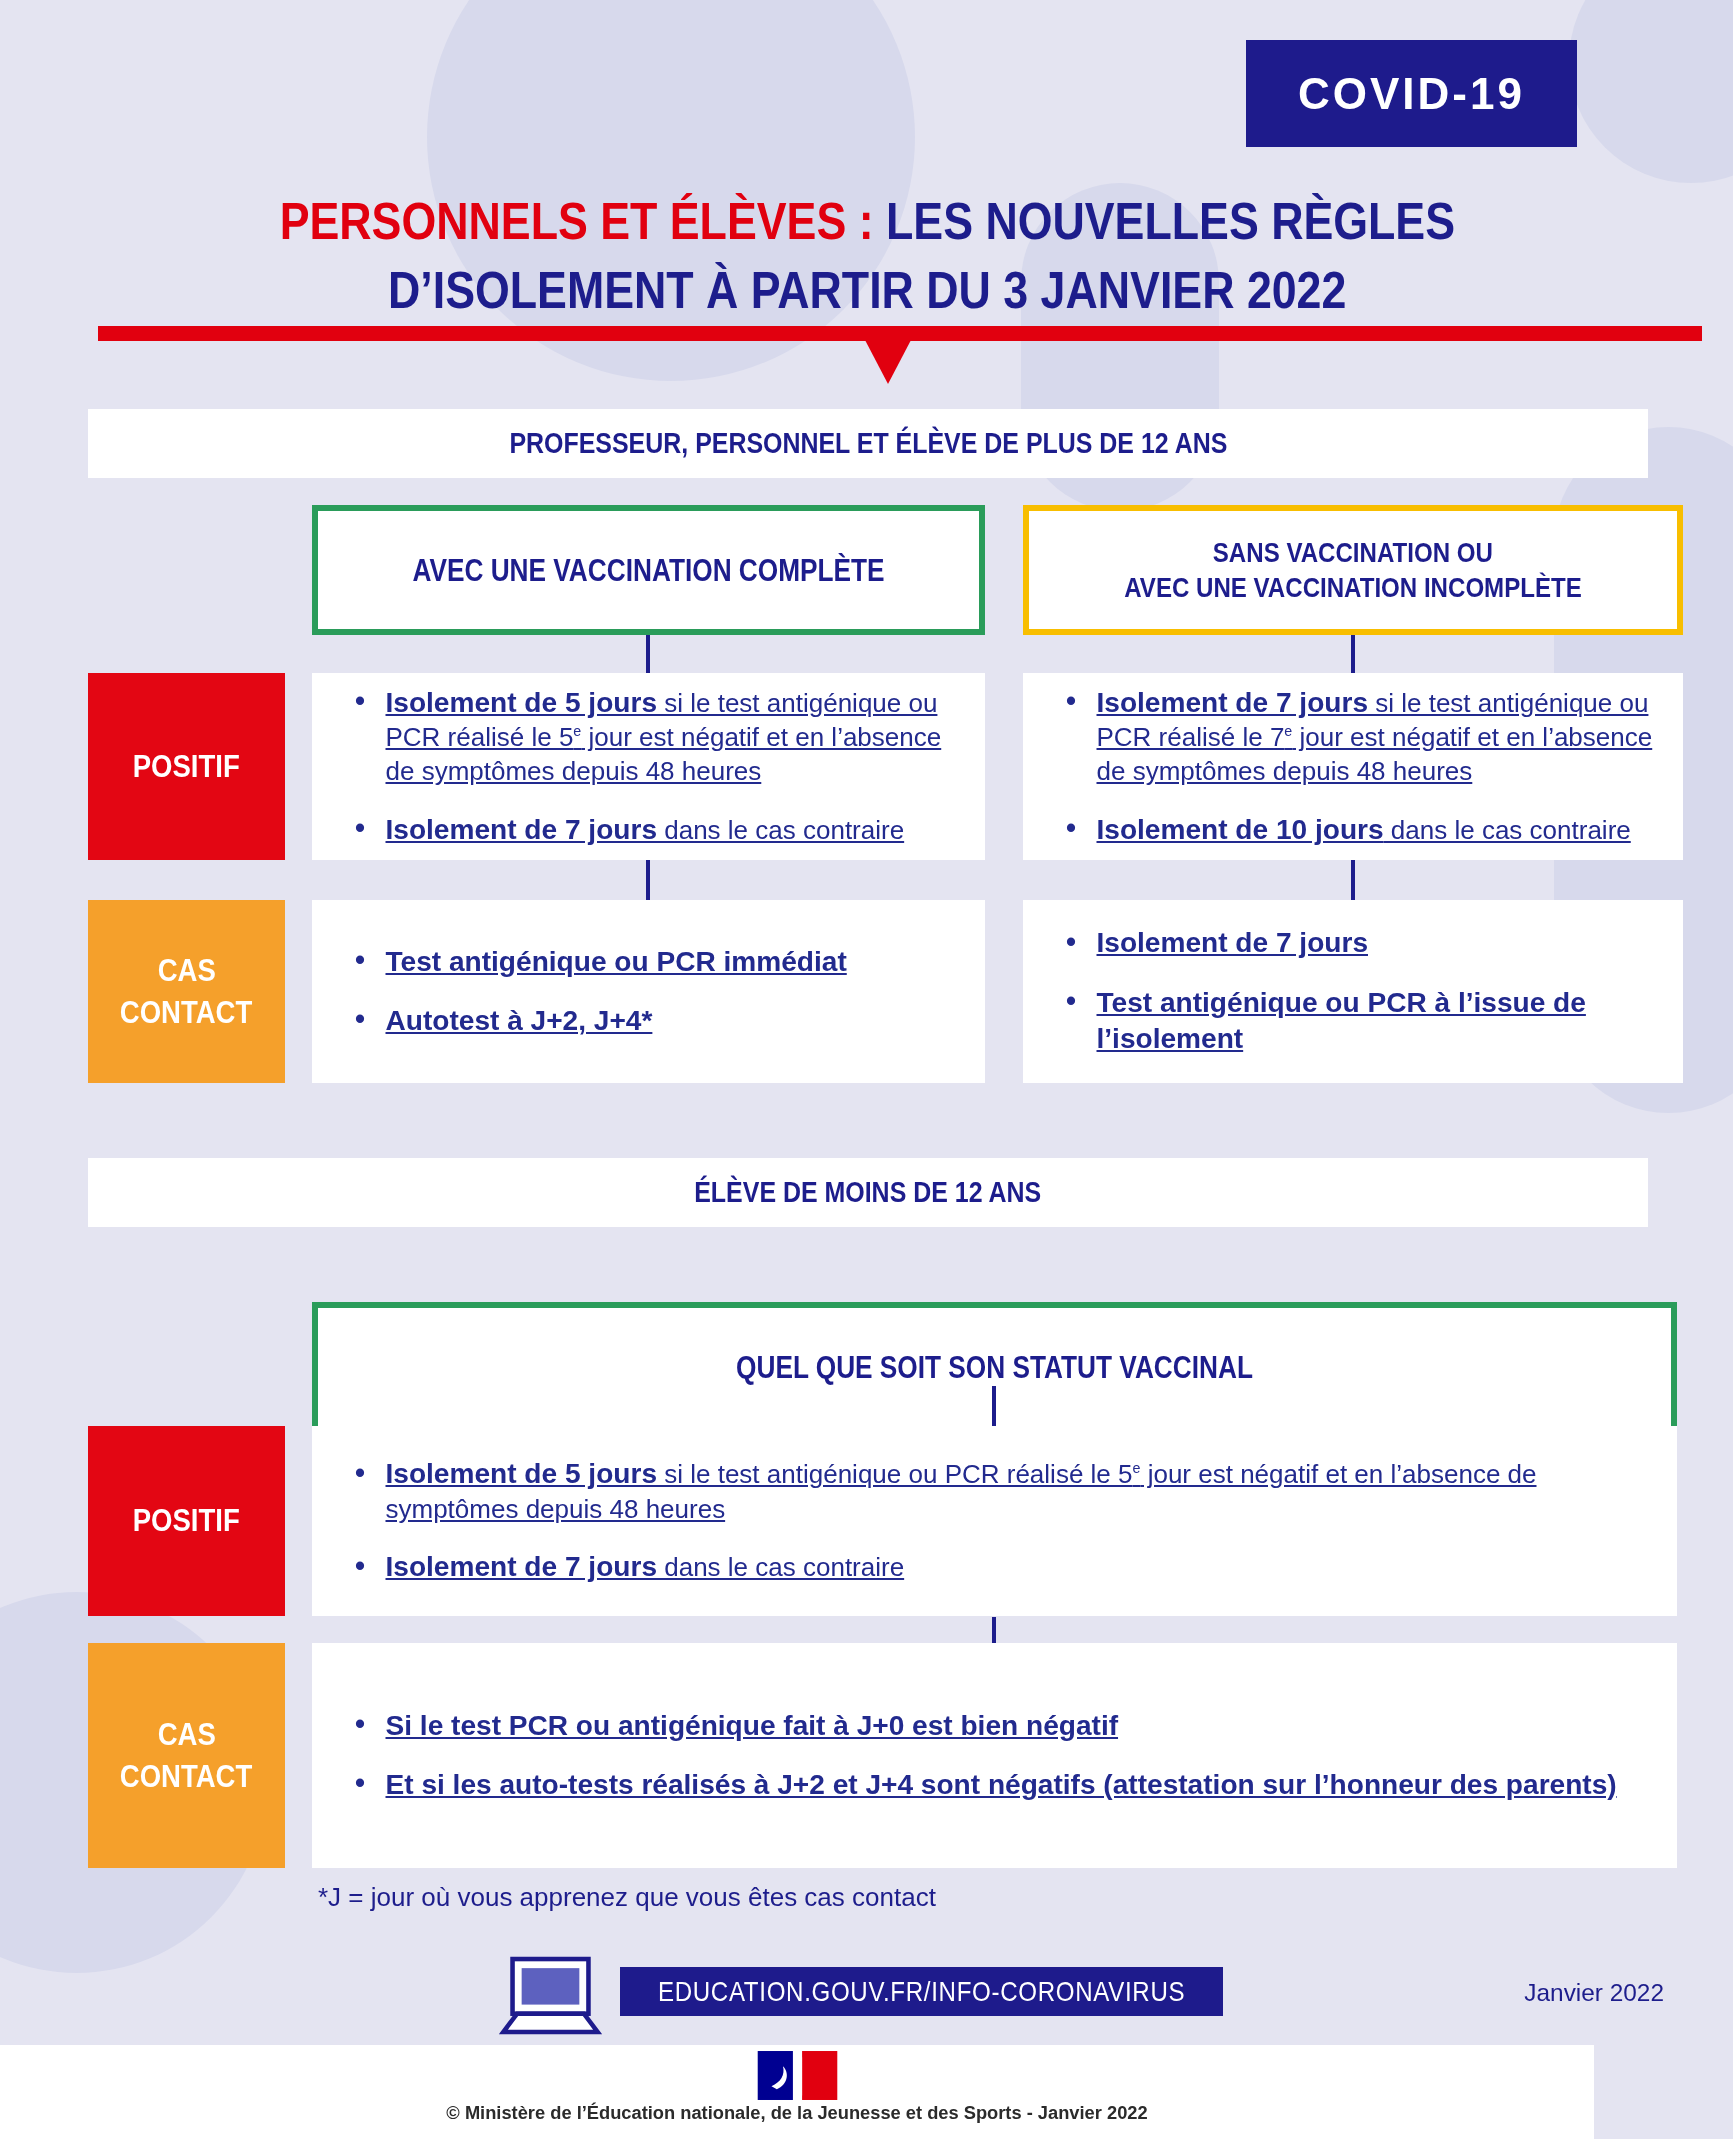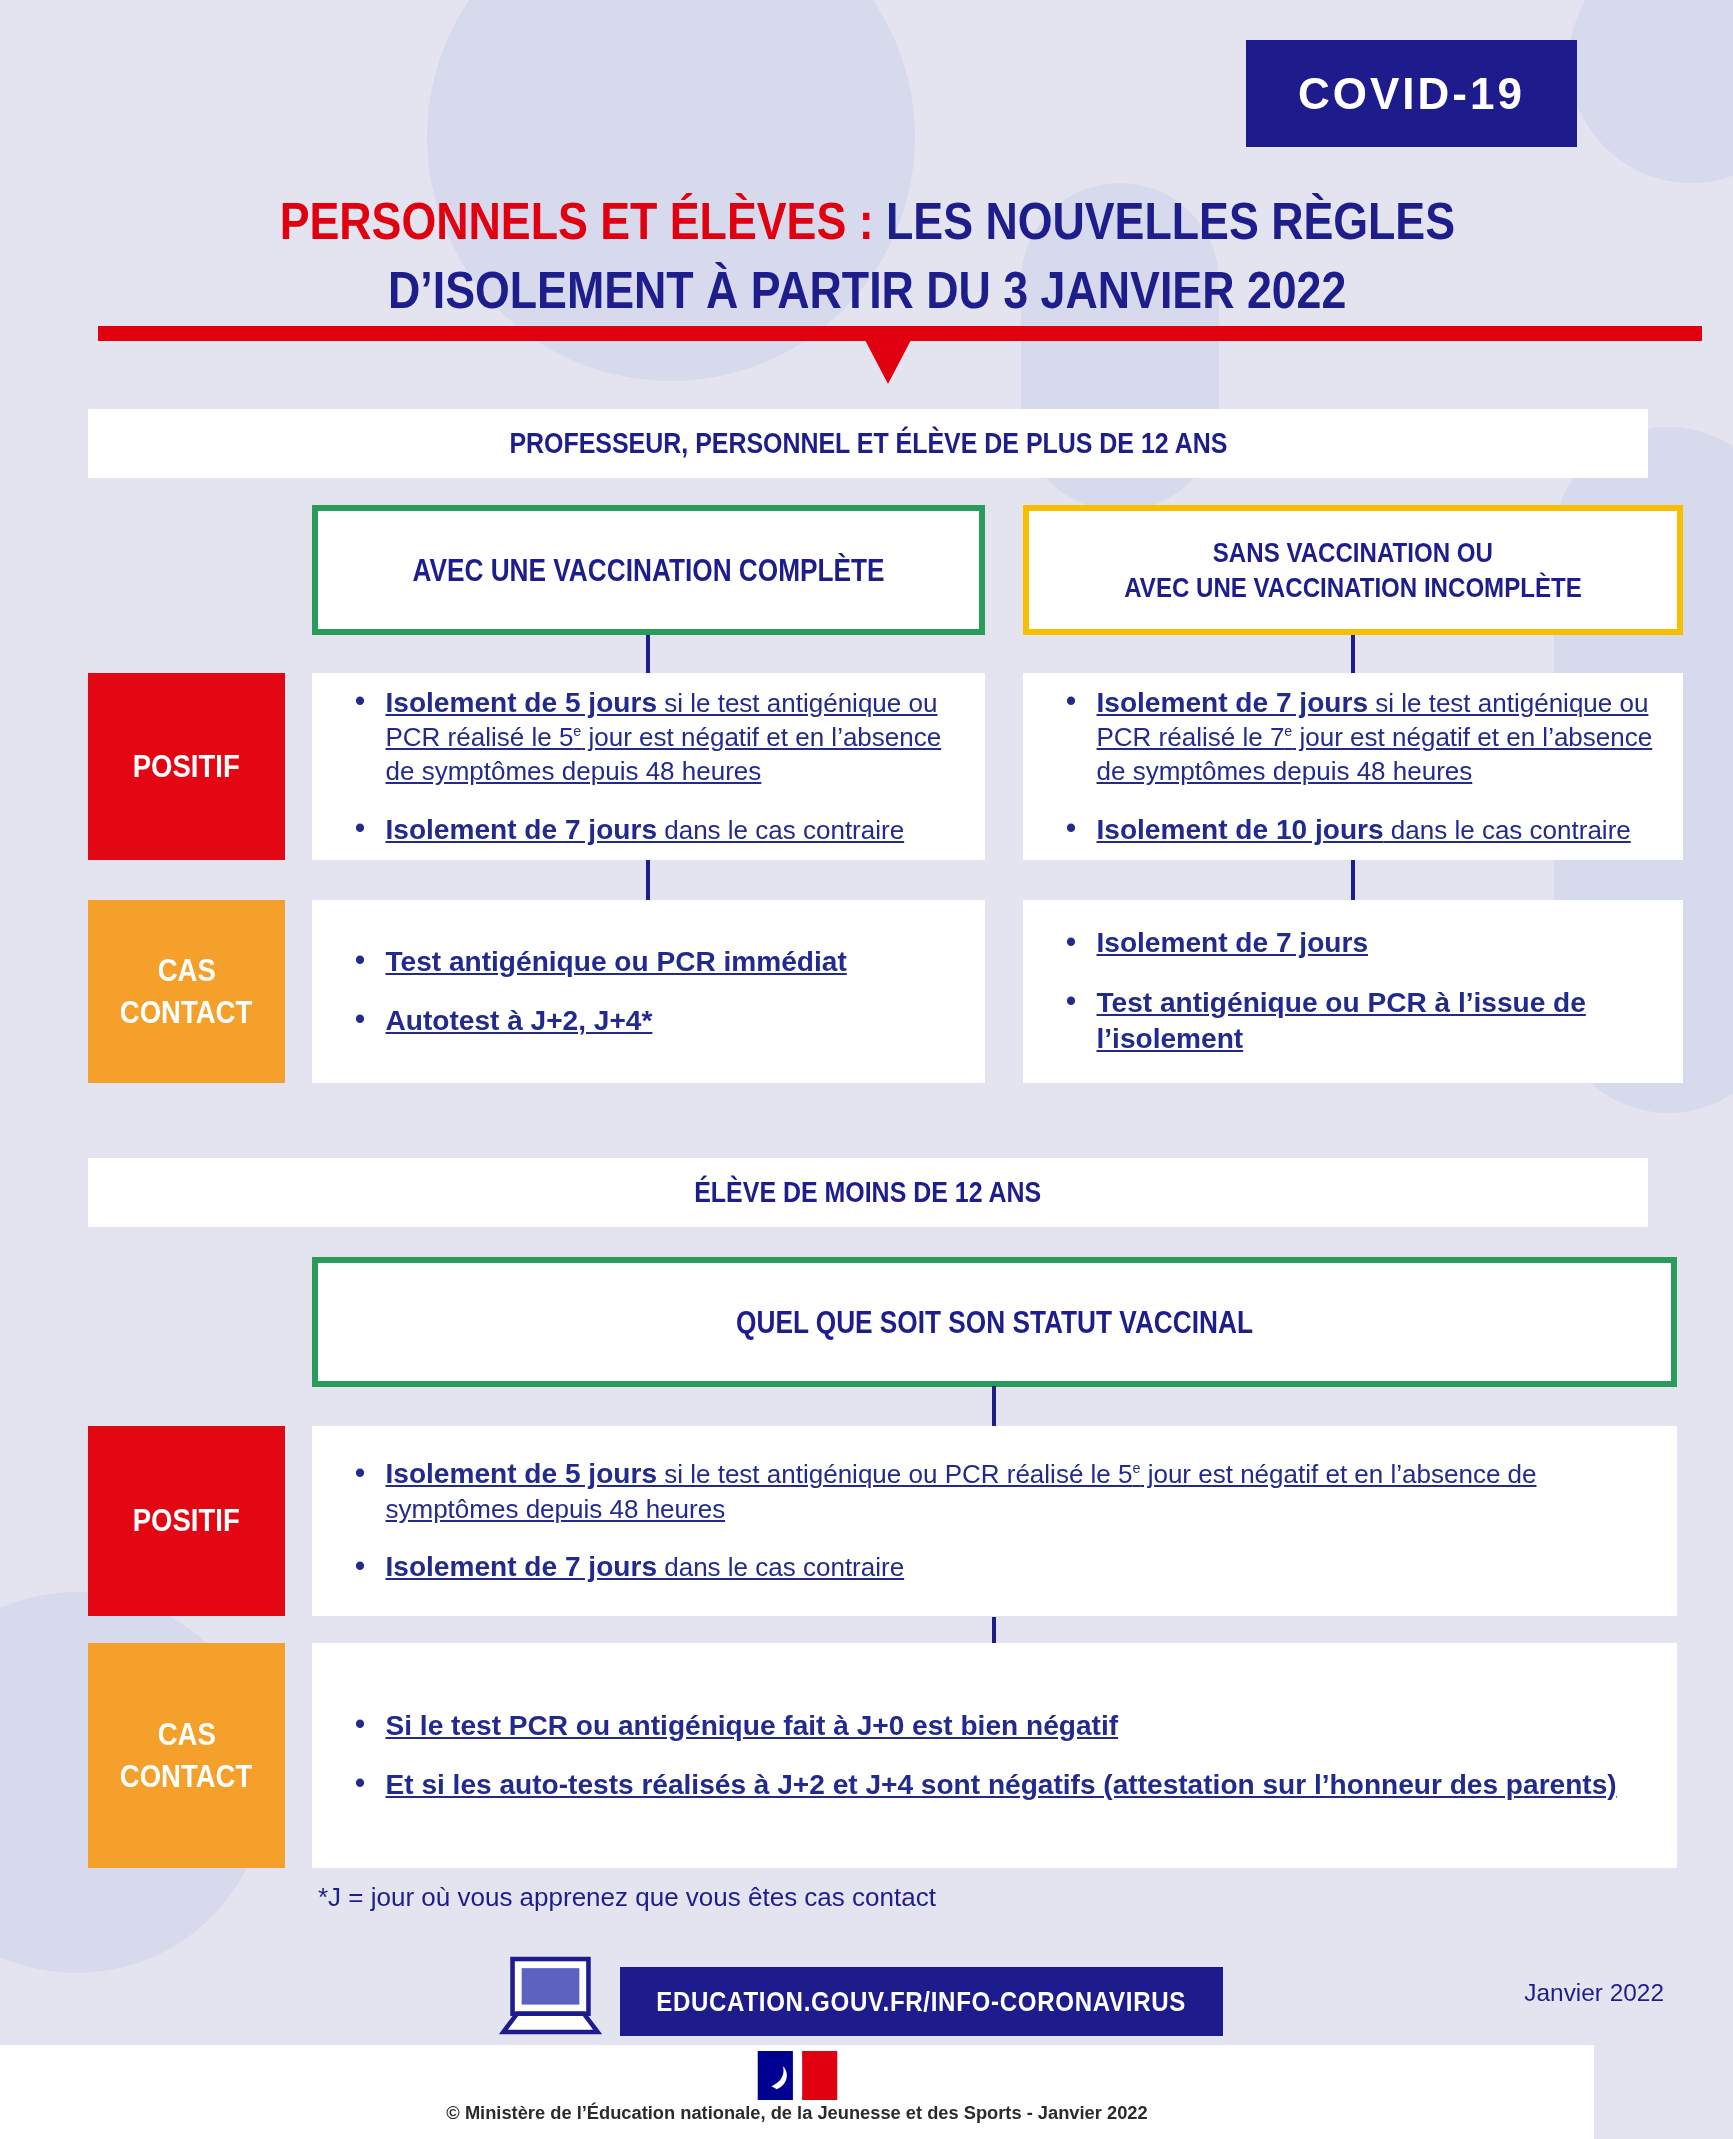--- a/index.html
+++ b/index.html
@@ -59,23 +59,23 @@
   .b{font-weight:800;font-size:1.08em;}
   sup{font-size:0.55em;vertical-align:super;}
   .intro{margin:4.6px 0 3px 0;}
 
   .vline{position:absolute;width:3.8px;background:#1d1d8c;z-index:2;}
 
   .footnote{position:absolute;left:318px;top:1882px;color:#1d1d8c;font-size:26px;z-index:2;}
 
   .laptop{position:absolute;left:494px;top:1956px;width:113px;height:82px;z-index:2;}
   .site-banner{
-    position:absolute;left:620px;top:1967px;width:603px;height:69px;background:#1e1b8c;
+    position:absolute;left:620px;top:1967px;width:603px;height:49px;background:#1e1b8c;
     color:#fff;display:flex;align-items:center;justify-content:center;
-    font-size:28px;font-weight:700;letter-spacing:0.8px;z-index:2;
+    font-size:28px;font-weight:400;letter-spacing:0.8px;z-index:2;
   }
   .date{position:absolute;right:70px;top:1979px;color:#1d1d8c;font-size:24.4px;z-index:2;}
 
   .bottom-band{position:absolute;left:0;top:2045px;width:1594px;height:94px;background:#fff;z-index:2;text-align:center;}
   .gov-logo{display:block;margin:6.1px auto 1.5px auto;width:101px;height:49px;}
   .copyright{color:#2b2b2b;font-size:18.3px;font-weight:600;}
 </style>
 </head>
 <body>
 
@@ -135,21 +135,21 @@
 </div>
 <div class="content" style="left:1023px;top:900px;width:660px;height:183px;">
   <div class="bullet"><span class="b">Isolement de 7 jours</span></div>
   <div class="bullet"><span class="b">Test antigénique ou PCR à l’issue de l’isolement</span></div>
 </div>
 
 <div class="band" style="top:1158px;">
     <span class="cond">ÉLÈVE DE MOINS DE 12 ANS</span>
   </div>
 
-<div class="obox green" style="left:312px;top:1257px;width:1365px;height:130px;">
+<div class="obox green" style="left:312px;top:1302px;width:1365px;height:130px;">
   <span class="cond">QUEL QUE SOIT SON STATUT VACCINAL</span>
 </div>
 
 <div class="vline" style="left:992px;top:1386px;height:40px;"></div>
 
 <div class="label-box red-bg" style="top:1426px;height:190px;">
   <span class="cond">POSITIF</span>
 </div>
 <div class="content" style="left:312px;top:1426px;width:1365px;height:190px;">
   <div class="bullet"><span class="b">Isolement de 5 jours</span><span> si le test antigénique ou PCR réalisé le 5</span><sup>e</sup><span> jour est négatif et en l’absence de symptômes depuis 48 heures</span></div>

